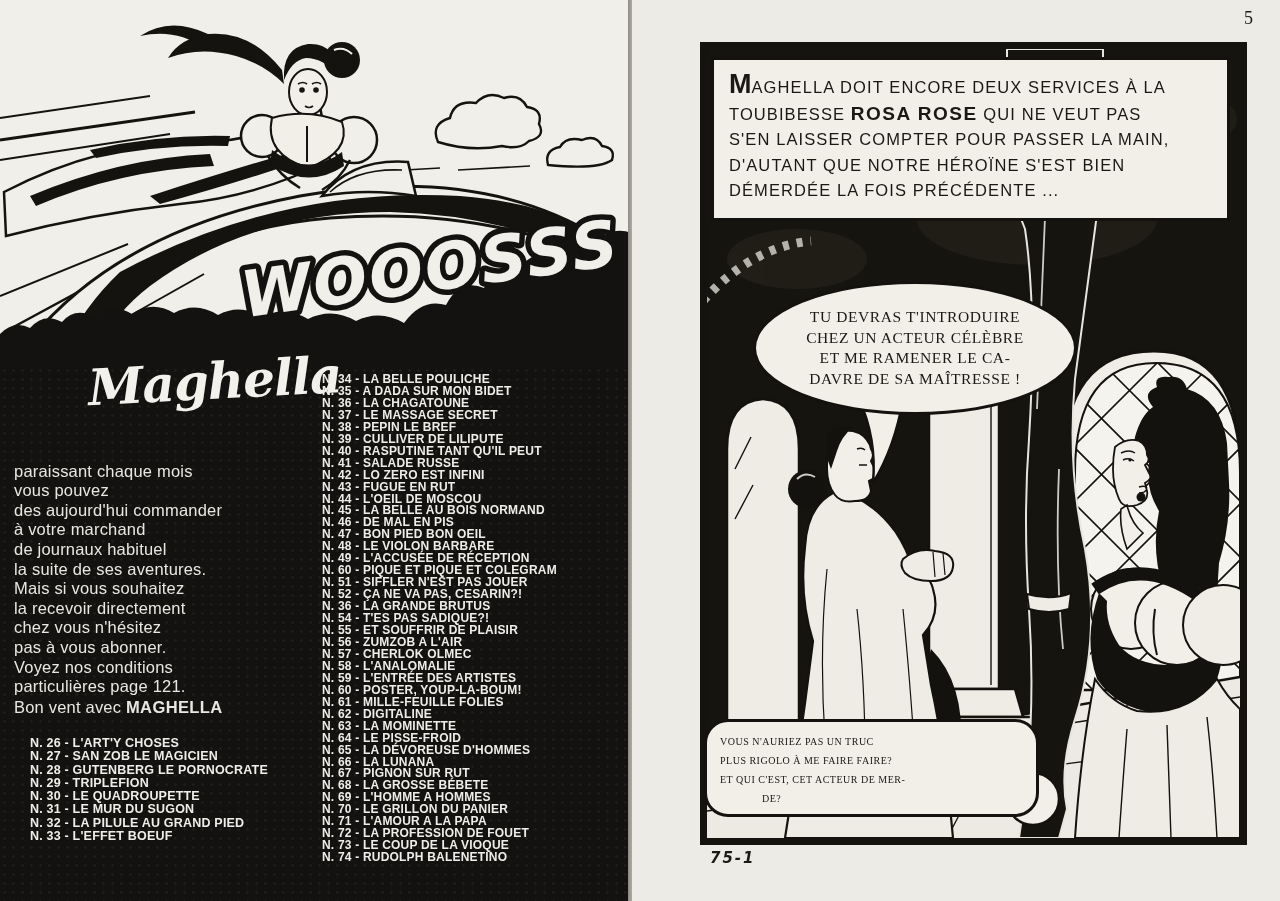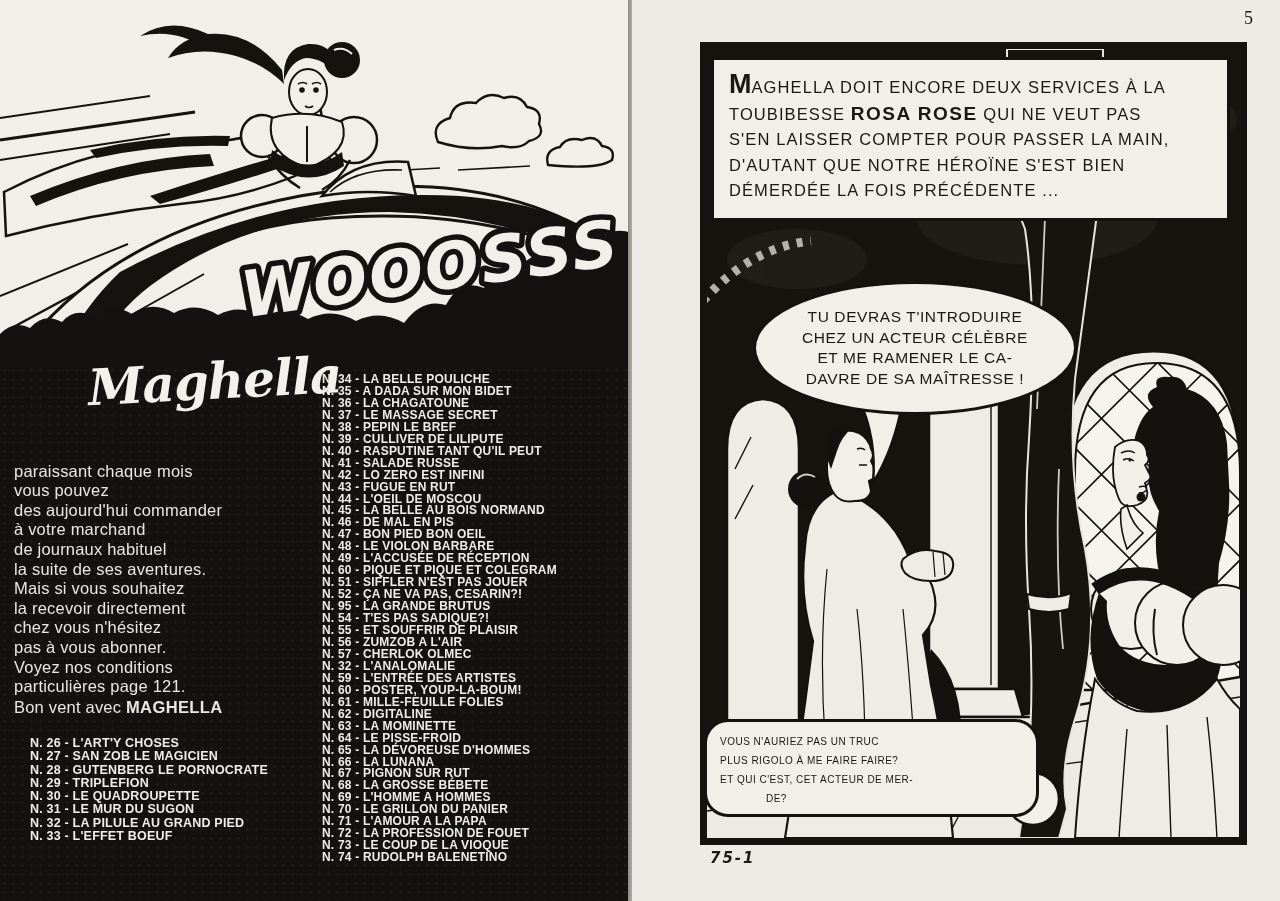--- a/index.html
+++ b/index.html
@@ -32,21 +32,21 @@
   #page-num{position:absolute;left:612px;top:8px;font-family:"Liberation Serif",serif;
             font-size:18px;color:#1b1916;}
   #panel{position:absolute;left:68px;top:42px;width:533px;height:789px;border:7px solid #15130f;
          background:#6d28d9;}
   #panel-art{position:absolute;left:0;top:0;}
   #caption{position:absolute;left:4px;top:8px;width:485px;height:auto;background:#f2efe9;
            border:3px solid #14120f;padding:12px 13px 14px 15px;color:#1a1812;
            font-size:16.5px;line-height:25.5px;letter-spacing:1.1px;white-space:pre-line;}
   #caption .dropcap{font-size:27px;font-weight:bold;letter-spacing:0;}
   #caption b{font-size:19px;letter-spacing:1.5px;}
-  .bubble{position:absolute;background:#f2efe9;border:3px solid #14120f;color:#1a1812;z-index:3;}
+  .bubble{position:absolute;background:#f2efe9;border:3px solid #14120f;color:#1a1812;z-index:3;font-family:Liberation Serif, serif;}
   #bubble-top{left:46px;top:232px;width:282px;height:102px;border-radius:50%;
       display:flex;align-items:center;justify-content:center;text-align:center;
       font-size:15.5px;line-height:20.5px;letter-spacing:.6px;white-space:pre-line;padding:13px 18px;}
   #bubble-bottom{left:-3px;top:670px;width:316px;height:77px;border-radius:24px;
       font-size:10px;line-height:19px;letter-spacing:.5px;white-space:pre-wrap;padding:10px 0 5px 13px;}
   #plate-code{position:absolute;left:78px;top:849px;color:#1c1a16;
       font-family:"DejaVu Sans",sans-serif;font-weight:bold;font-style:italic;font-size:15px;letter-spacing:2px;}
 </style>
 </head>
 <body>
@@ -157,26 +157,26 @@
         <div class="toc-row">N. 43 - FUGUE EN RUT</div>
         <div class="toc-row">N. 44 - L'OEIL DE MOSCOU</div>
         <div class="toc-row">N. 45 - LA BELLE AU BOIS NORMAND</div>
         <div class="toc-row">N. 46 - DE MAL EN PIS</div>
         <div class="toc-row">N. 47 - BON PIED BON OEIL</div>
         <div class="toc-row">N. 48 - LE VIOLON BARBARE</div>
         <div class="toc-row">N. 49 - L'ACCUSÉE DE RÉCEPTION</div>
         <div class="toc-row">N. 60 - PIQUE ET PIQUE ET COLEGRAM</div>
         <div class="toc-row">N. 51 - SIFFLER N'EST PAS JOUER</div>
         <div class="toc-row">N. 52 - ÇA NE VA PAS, CESARIN?!</div>
-        <div class="toc-row">N. 95 - LA GRANDE BRUTUS</div>
+        <div class="toc-row">N. 36 - LA GRANDE BRUTUS</div>
         <div class="toc-row">N. 54 - T'ES PAS SADIQUE?!</div>
         <div class="toc-row">N. 55 - ET SOUFFRIR DE PLAISIR</div>
         <div class="toc-row">N. 56 - ZUMZOB A L'AIR</div>
         <div class="toc-row">N. 57 - CHERLOK OLMEC</div>
-        <div class="toc-row">N. 32 - L'ANALOMALIE</div>
+        <div class="toc-row">N. 58 - L'ANALOMALIE</div>
         <div class="toc-row">N. 59 - L'ENTRÉE DES ARTISTES</div>
         <div class="toc-row">N. 60 - POSTER, YOUP-LA-BOUM!</div>
         <div class="toc-row">N. 61 - MILLE-FEUILLE FOLIES</div>
         <div class="toc-row">N. 62 - DIGITALINE</div>
         <div class="toc-row">N. 63 - LA MOMINETTE</div>
         <div class="toc-row">N. 64 - LE PISSE-FROID</div>
         <div class="toc-row">N. 65 - LA DÉVOREUSE D'HOMMES</div>
         <div class="toc-row">N. 66 - LA LUNANA</div>
         <div class="toc-row">N. 67 - PIGNON SUR RUT</div>
         <div class="toc-row">N. 68 - LA GROSSE BÉBETE</div>

